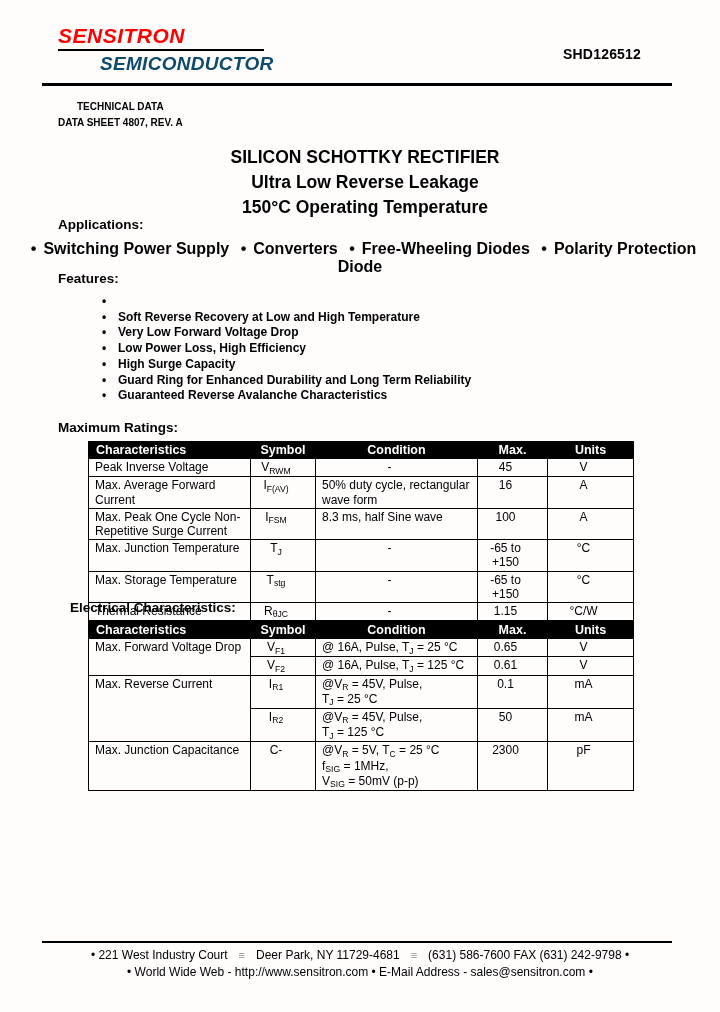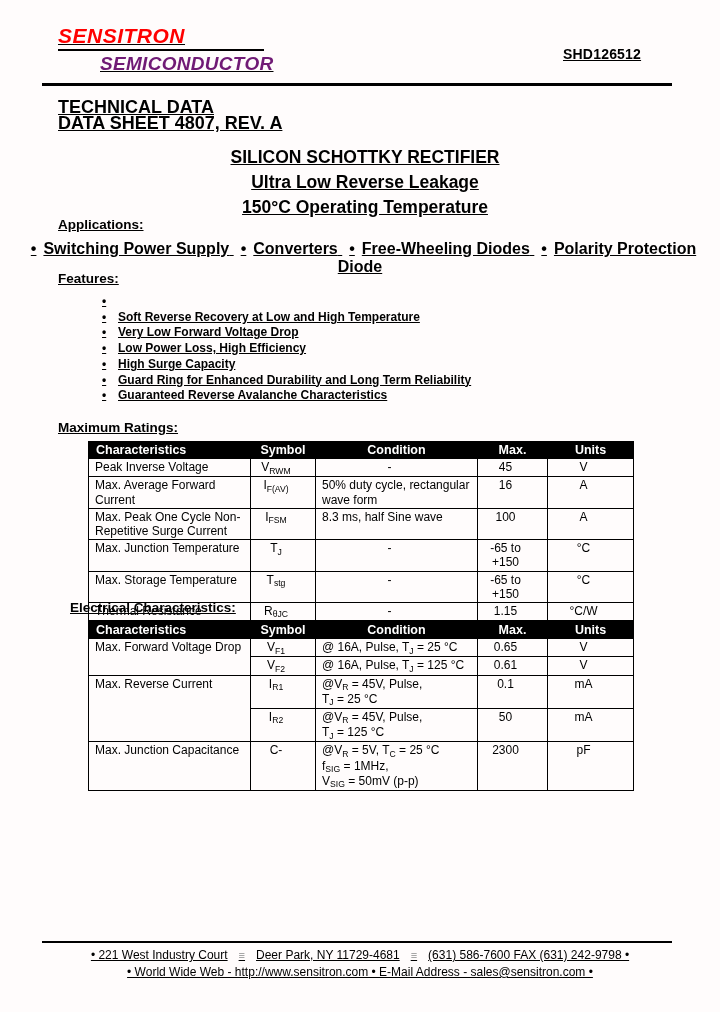--- a/index.html
+++ b/index.html
@@ -4,31 +4,31 @@
 <style>
   * { margin:0; padding:0; box-sizing:border-box; }
   html,body { width:720px; height:1012px; }
   body {
     position:relative;
     background:#fffcfc;
     color:#000;
     font-family:"Liberation Sans","DejaVu Sans",sans-serif;
     overflow:hidden;
   }
-  .abs { position:absolute;text-decoration:underline; }
+  .abs { position:absolute; }
 
   
   .brand { left:58px; top:24px; }
   .brand-l1-wrap { width:206px; border-bottom:2px solid #000; padding-bottom:1px; }
   .brand-l1 { color:#ff0000; font-style:italic; font-weight:bold; font-size:21px; letter-spacing:0.5px; }
-  .brand-l2 { color:#701a75; font-style:italic; font-weight:bold; font-size:19px; margin-left:42px; margin-top:2px; letter-spacing:0.3px; }
+  .brand-l2 { color:#0c4a6e; font-style:italic; font-weight:bold; font-size:19px; margin-left:42px; margin-top:2px; letter-spacing:0.3px; }
   .part-number { left:563px; top:46px; font-weight:bold; font-size:14px; letter-spacing:0.2px; }
   .header-rule { left:42px; top:83px; width:630px; height:3px; background:#000; }
 
-  .doc-info { left:58px; top:99px; font-weight:bold; font-size:18px; line-height:16px; }
+  .doc-info { left:58px; top:99px; font-weight:bold; font-size:10px; line-height:16px;text-align:center; }
 
   
   .title-block { left:5px; top:145px; width:720px; text-align:center; font-weight:bold; font-size:17.5px; line-height:25px; }
 
   
   .apps-heading { left:58px; top:217px; font-weight:bold; font-size:13.5px; }
   .apps-line { left:0; top:240px; width:720px; text-align:center; font-weight:bold; font-size:16px; }
   .apps-line .dot { margin:0 7px; }
 
   

